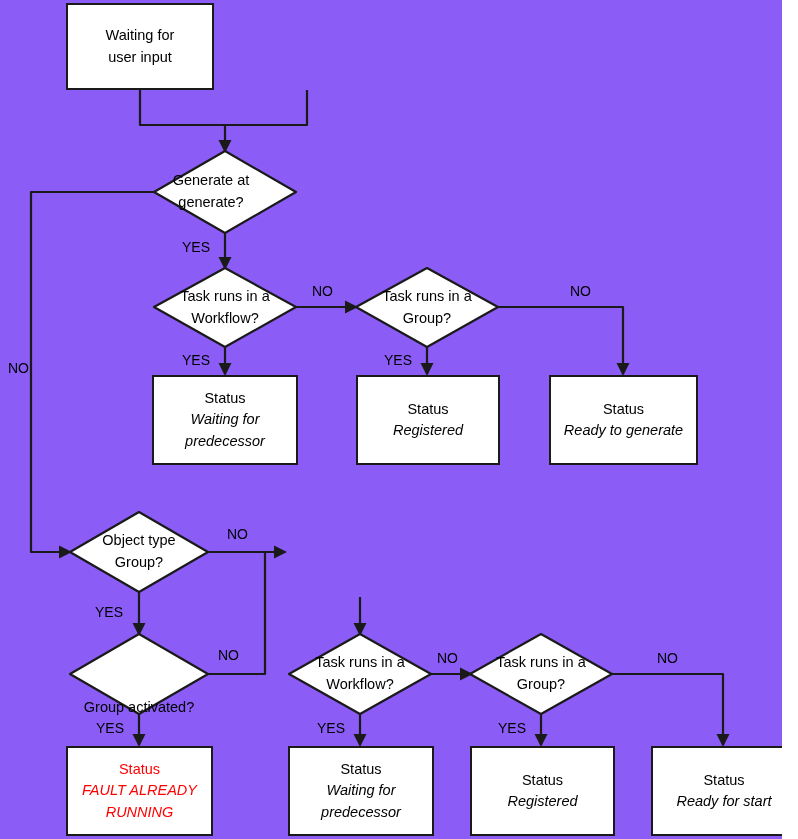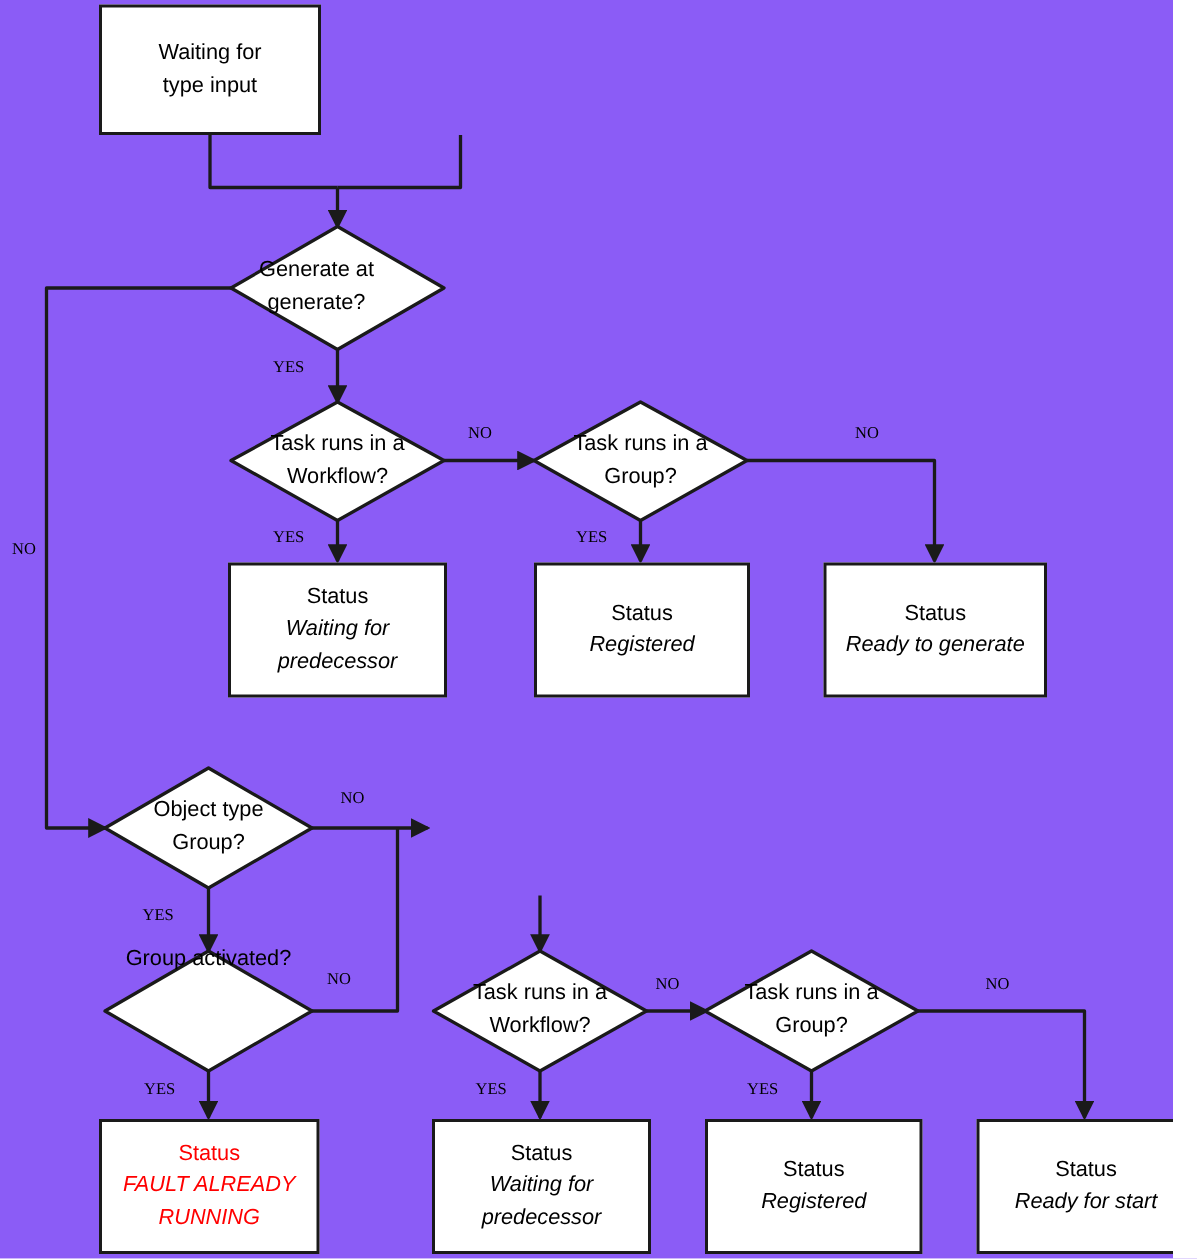--- a/index.html
+++ b/index.html
@@ -54,24 +54,23 @@
     z-index: 2;
     text-align: center;
     font-size: 14.5px;
     color: #000000;
     line-height: 1.5;
     pointer-events: none;
     white-space: nowrap;
   }
   .edge-label {
     position: absolute;
-    font-size: 11px;
+    font-size: 14px;
     color: #000000;
     white-space: nowrap;
-    font-family: Liberation Serif, serif;
   }
 </style>
 </head>
 <body>
 
 <div id="canvas">
 
   <svg id="edges" viewBox="0 0 798 839" width="798" height="839" xmlns="http://www.w3.org/2000/svg">
     <defs>
       <marker id="arrow" viewBox="0 0 10 10" refX="8.5" refY="5" markerWidth="6" markerHeight="6" orient="auto-start-reverse">
@@ -120,21 +119,21 @@
       <polygon points="427,268 498,307 427,347 356,307" fill="#ffffff"></polygon>
       <polygon points="139,512 208,552 139,592 70,552" fill="#ffffff"></polygon>
       <polygon points="139,634 208,674 139,714 70,674" fill="#ffffff"></polygon>
       <polygon points="360,634 431,674 360,714 289,674" fill="#ffffff"></polygon>
       <polygon points="541,634 612,674 541,714 470,674" fill="#ffffff"></polygon>
     </g>
   </svg>
 
   <div class="node box" style="left:66px; top:3px; width:148px; height:87px;">
     <span class="l1">Waiting for</span>
-    <span class="l1">type input</span>
+    <span class="l1">user input</span>
   </div>
 
 
   <div class="diamond-wrap" style="left:140px; top:151px; width:142px; height:82px;">
     <div class="diamond-label">
       <div>Generate at</div>
       <div>generate?</div>
     </div>
   </div>
 
@@ -152,21 +151,21 @@
     </div>
   </div>
 
   <div class="diamond-wrap" style="left:70px; top:512px; width:138px; height:80px;align-items:center;">
     <div class="diamond-label">
       <div>Object type</div>
       <div>Group?</div>
     </div>
   </div>
 
-  <div class="diamond-wrap" style="left:70px; top:600px; width:138px; height:80px;align-items:center;">
+  <div class="diamond-wrap" style="left:70px; top:668px; width:138px; height:80px;align-items:center;">
     <div class="diamond-label">
       <div>Group activated?</div>
     </div>
   </div>
 
   <div class="diamond-wrap" style="left:289px; top:634px; width:142px; height:80px;">
     <div class="diamond-label">
       <div>Task runs in a</div>
       <div>Workflow?</div>
     </div>

